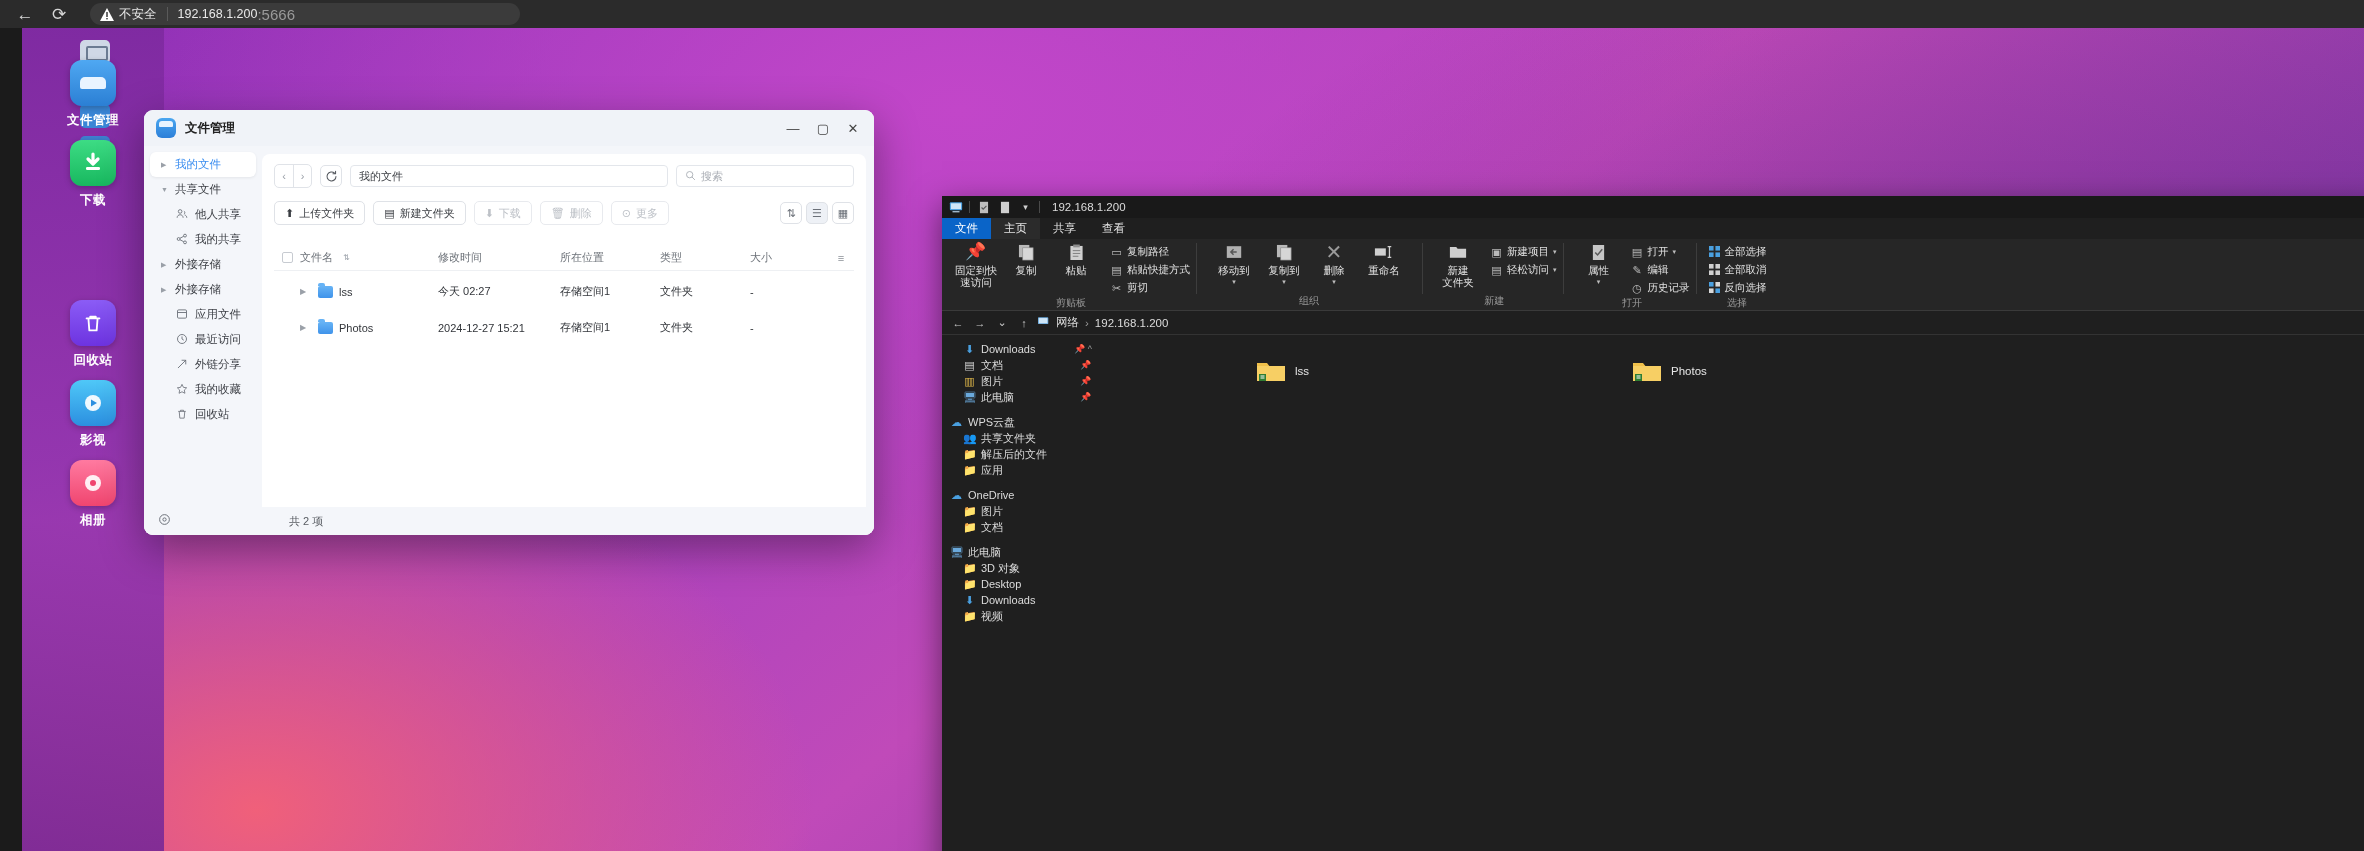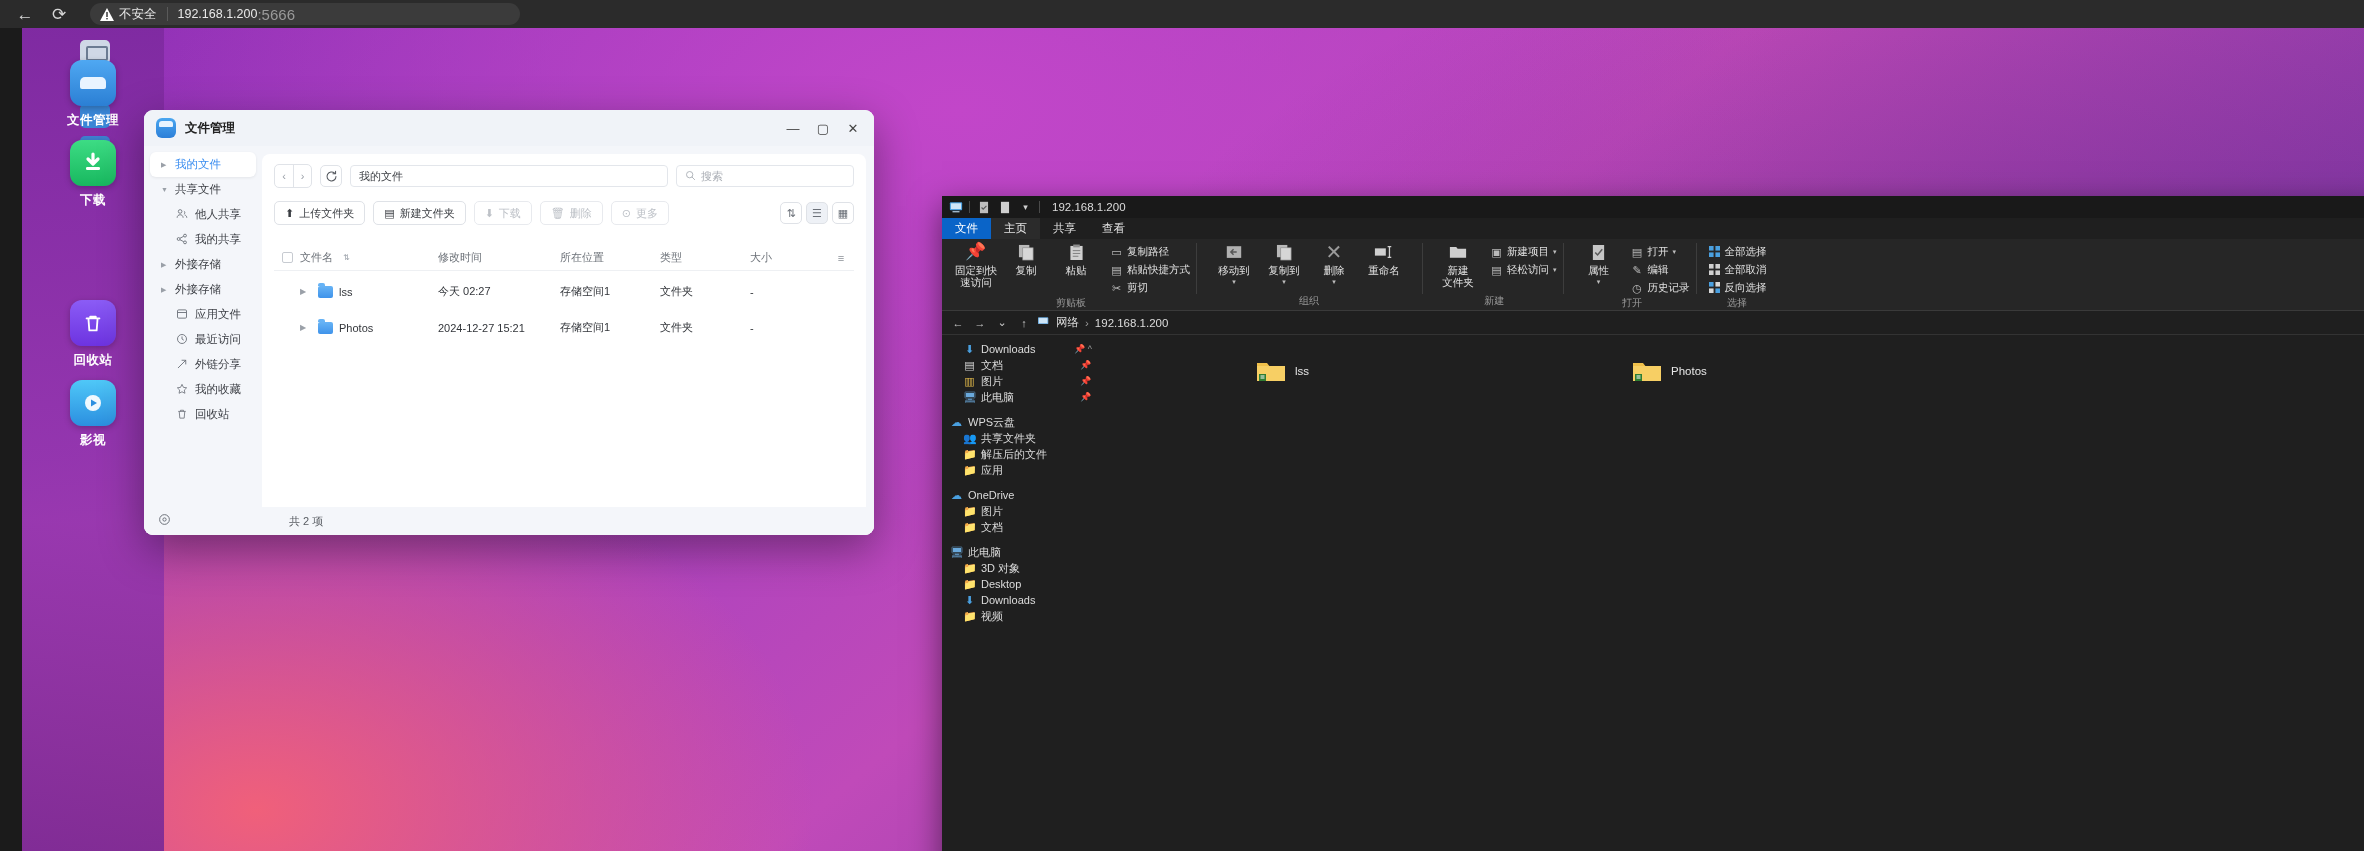--- a/index.html
+++ b/index.html
@@ -324,20 +324,29 @@
       <div class="dock-item" style="top:352px">
         <div class="dock-icon" style="background:linear-gradient(180deg,#4fc8f8,#2b8fe0)">
           <svg width="24" height="24" viewBox="0 0 24 24">
               <circle cx="12" cy="12" r="8" fill="#fff" opacity=".92"></circle>
               <path d="M10 8.5 L16 12 L10 15.5 Z" fill="#2b8fe0"></path>
             </svg>
         </div>
         <div class="dock-label">影视</div>
       </div>
 
+      <div class="dock-item" style="top:432px">
+        <div class="dock-icon" style="background:linear-gradient(180deg,#ff7aa0,#f0456f)">
+          <svg width="24" height="24" viewBox="0 0 24 24">
+              <circle cx="12" cy="12" r="8" fill="#fff" opacity=".9"></circle>
+              <circle cx="12" cy="12" r="3" fill="#f0456f"></circle>
+            </svg>
+        </div>
+        <div class="dock-label">相册</div>
+      </div>
     </div>
 
     <div class="fm-window">
       <div class="fm-titlebar">
         <div class="fm-app-icon"></div>
         <div class="fm-title">文件管理</div>
         <div class="fm-wctl">
           <div class="wbtn">—</div>
           <div class="wbtn">▢</div>
           <div class="wbtn close">✕</div>

